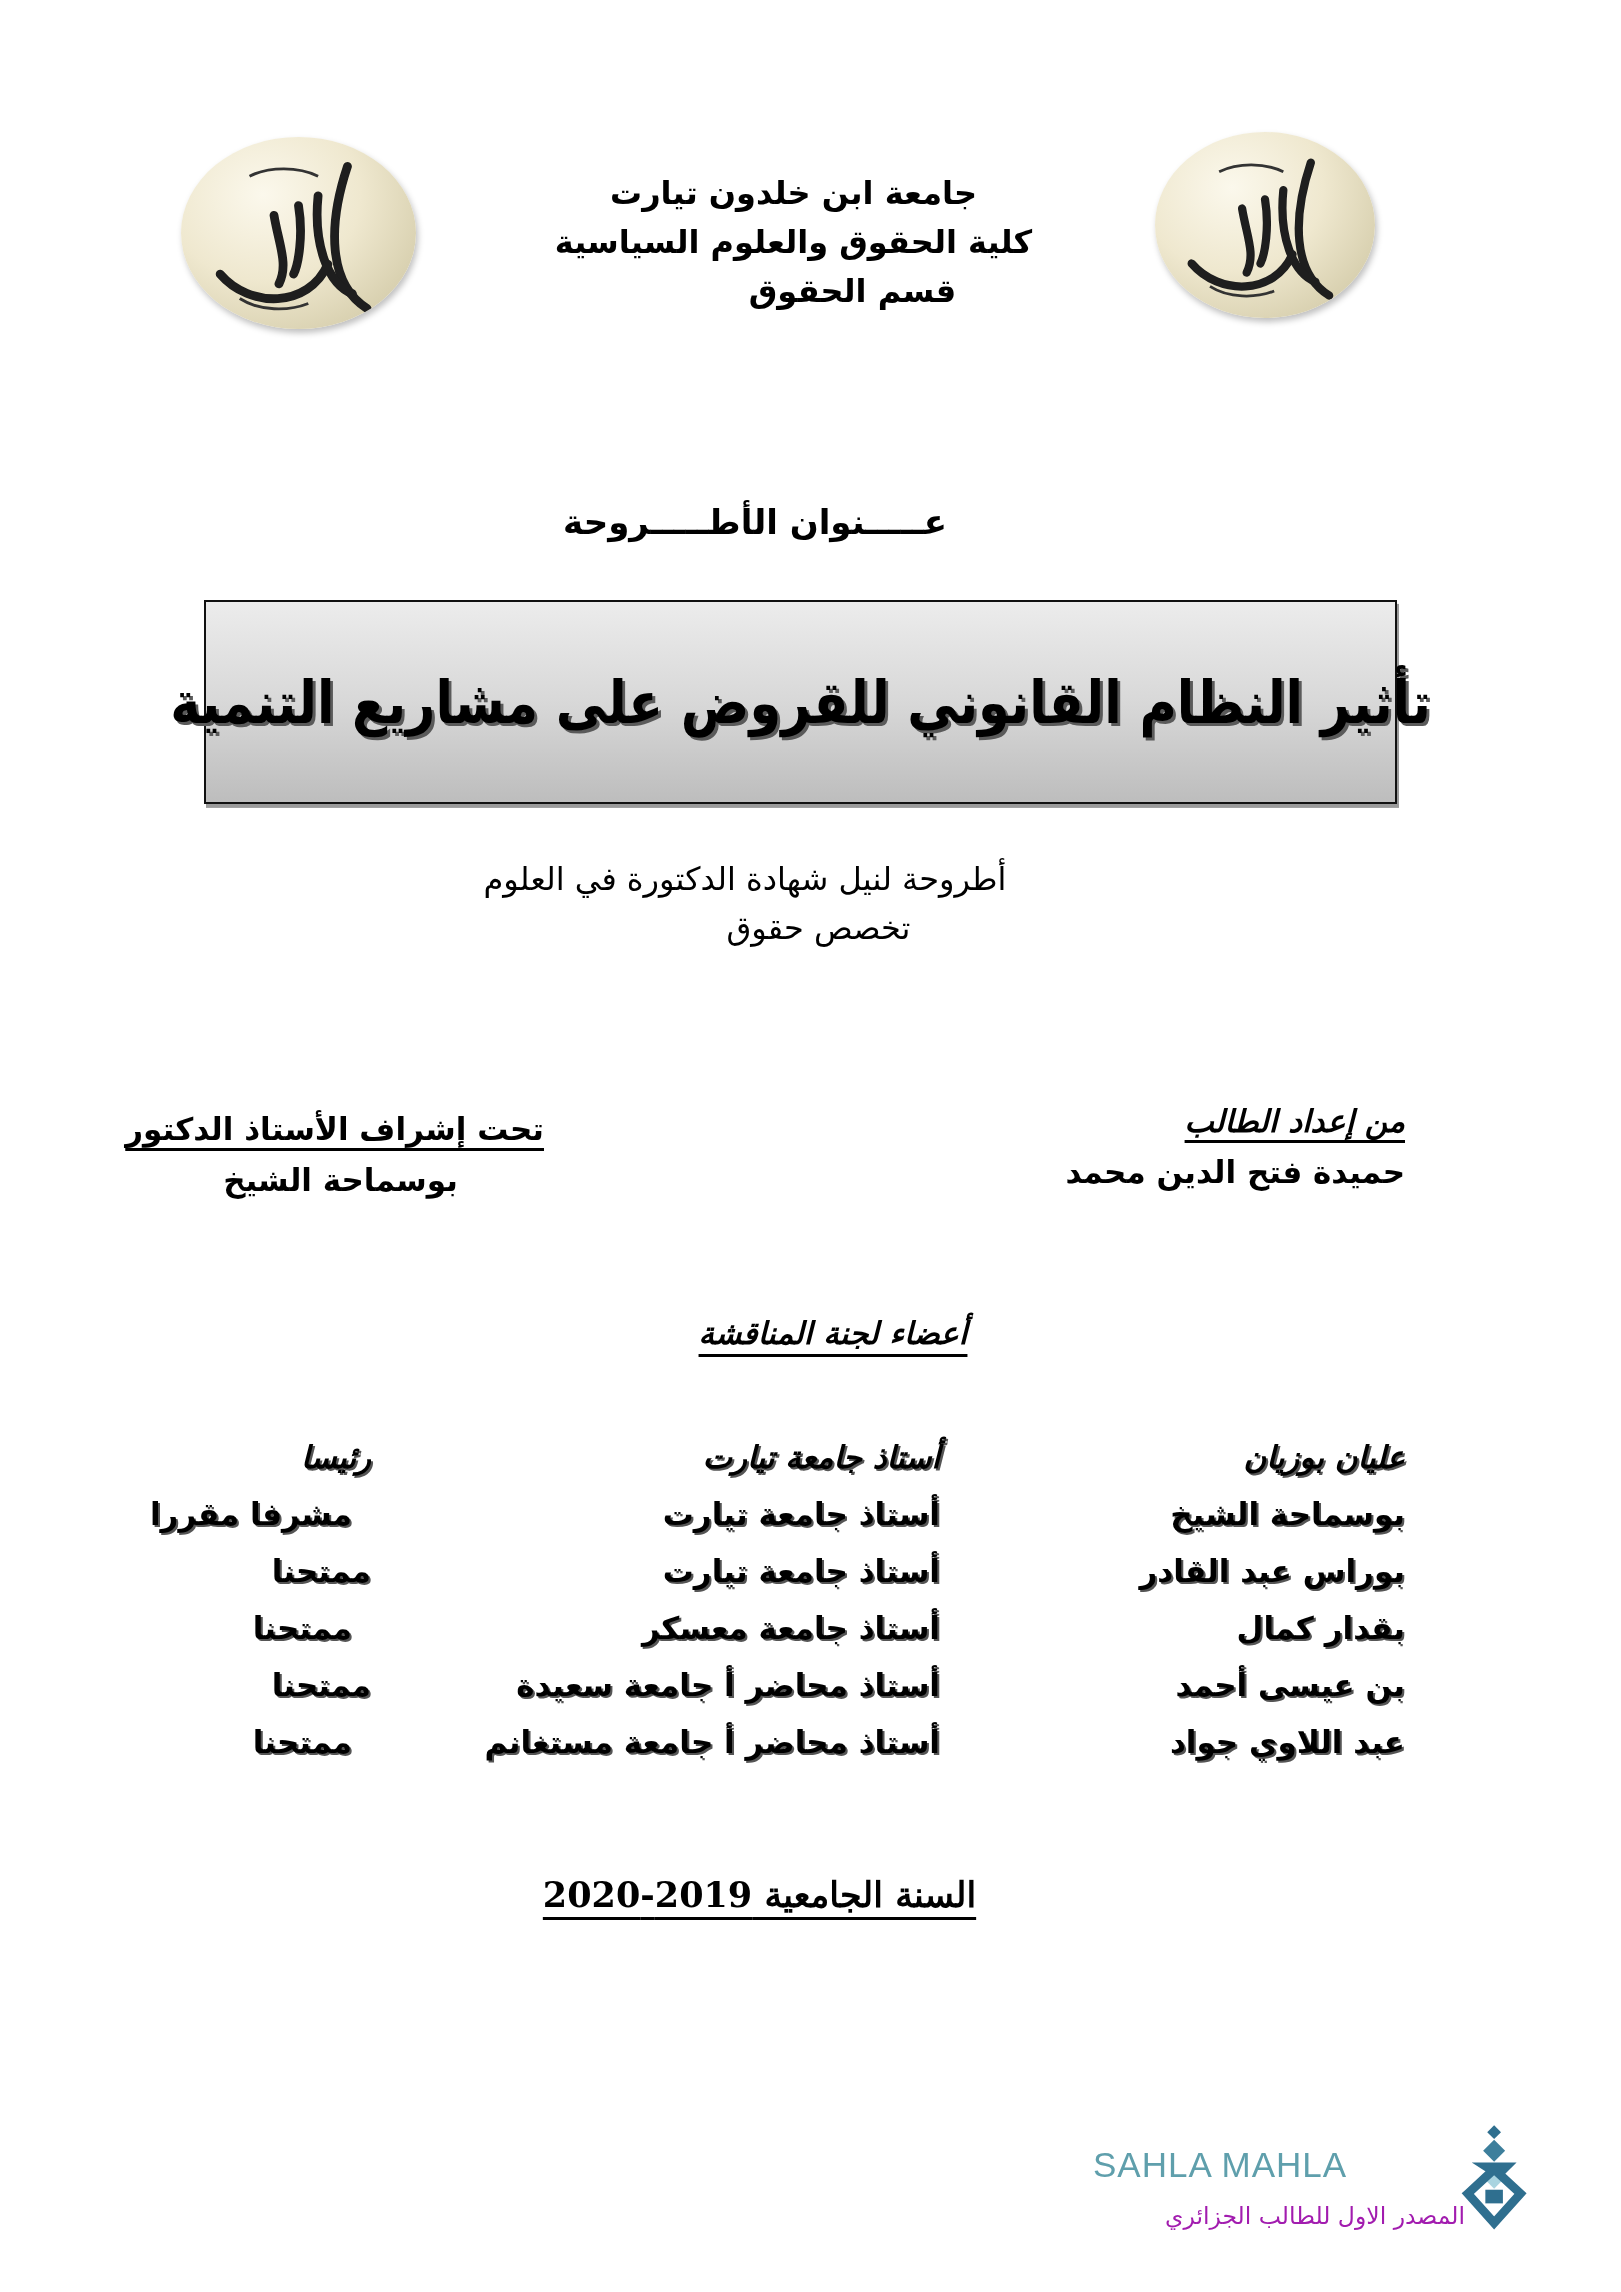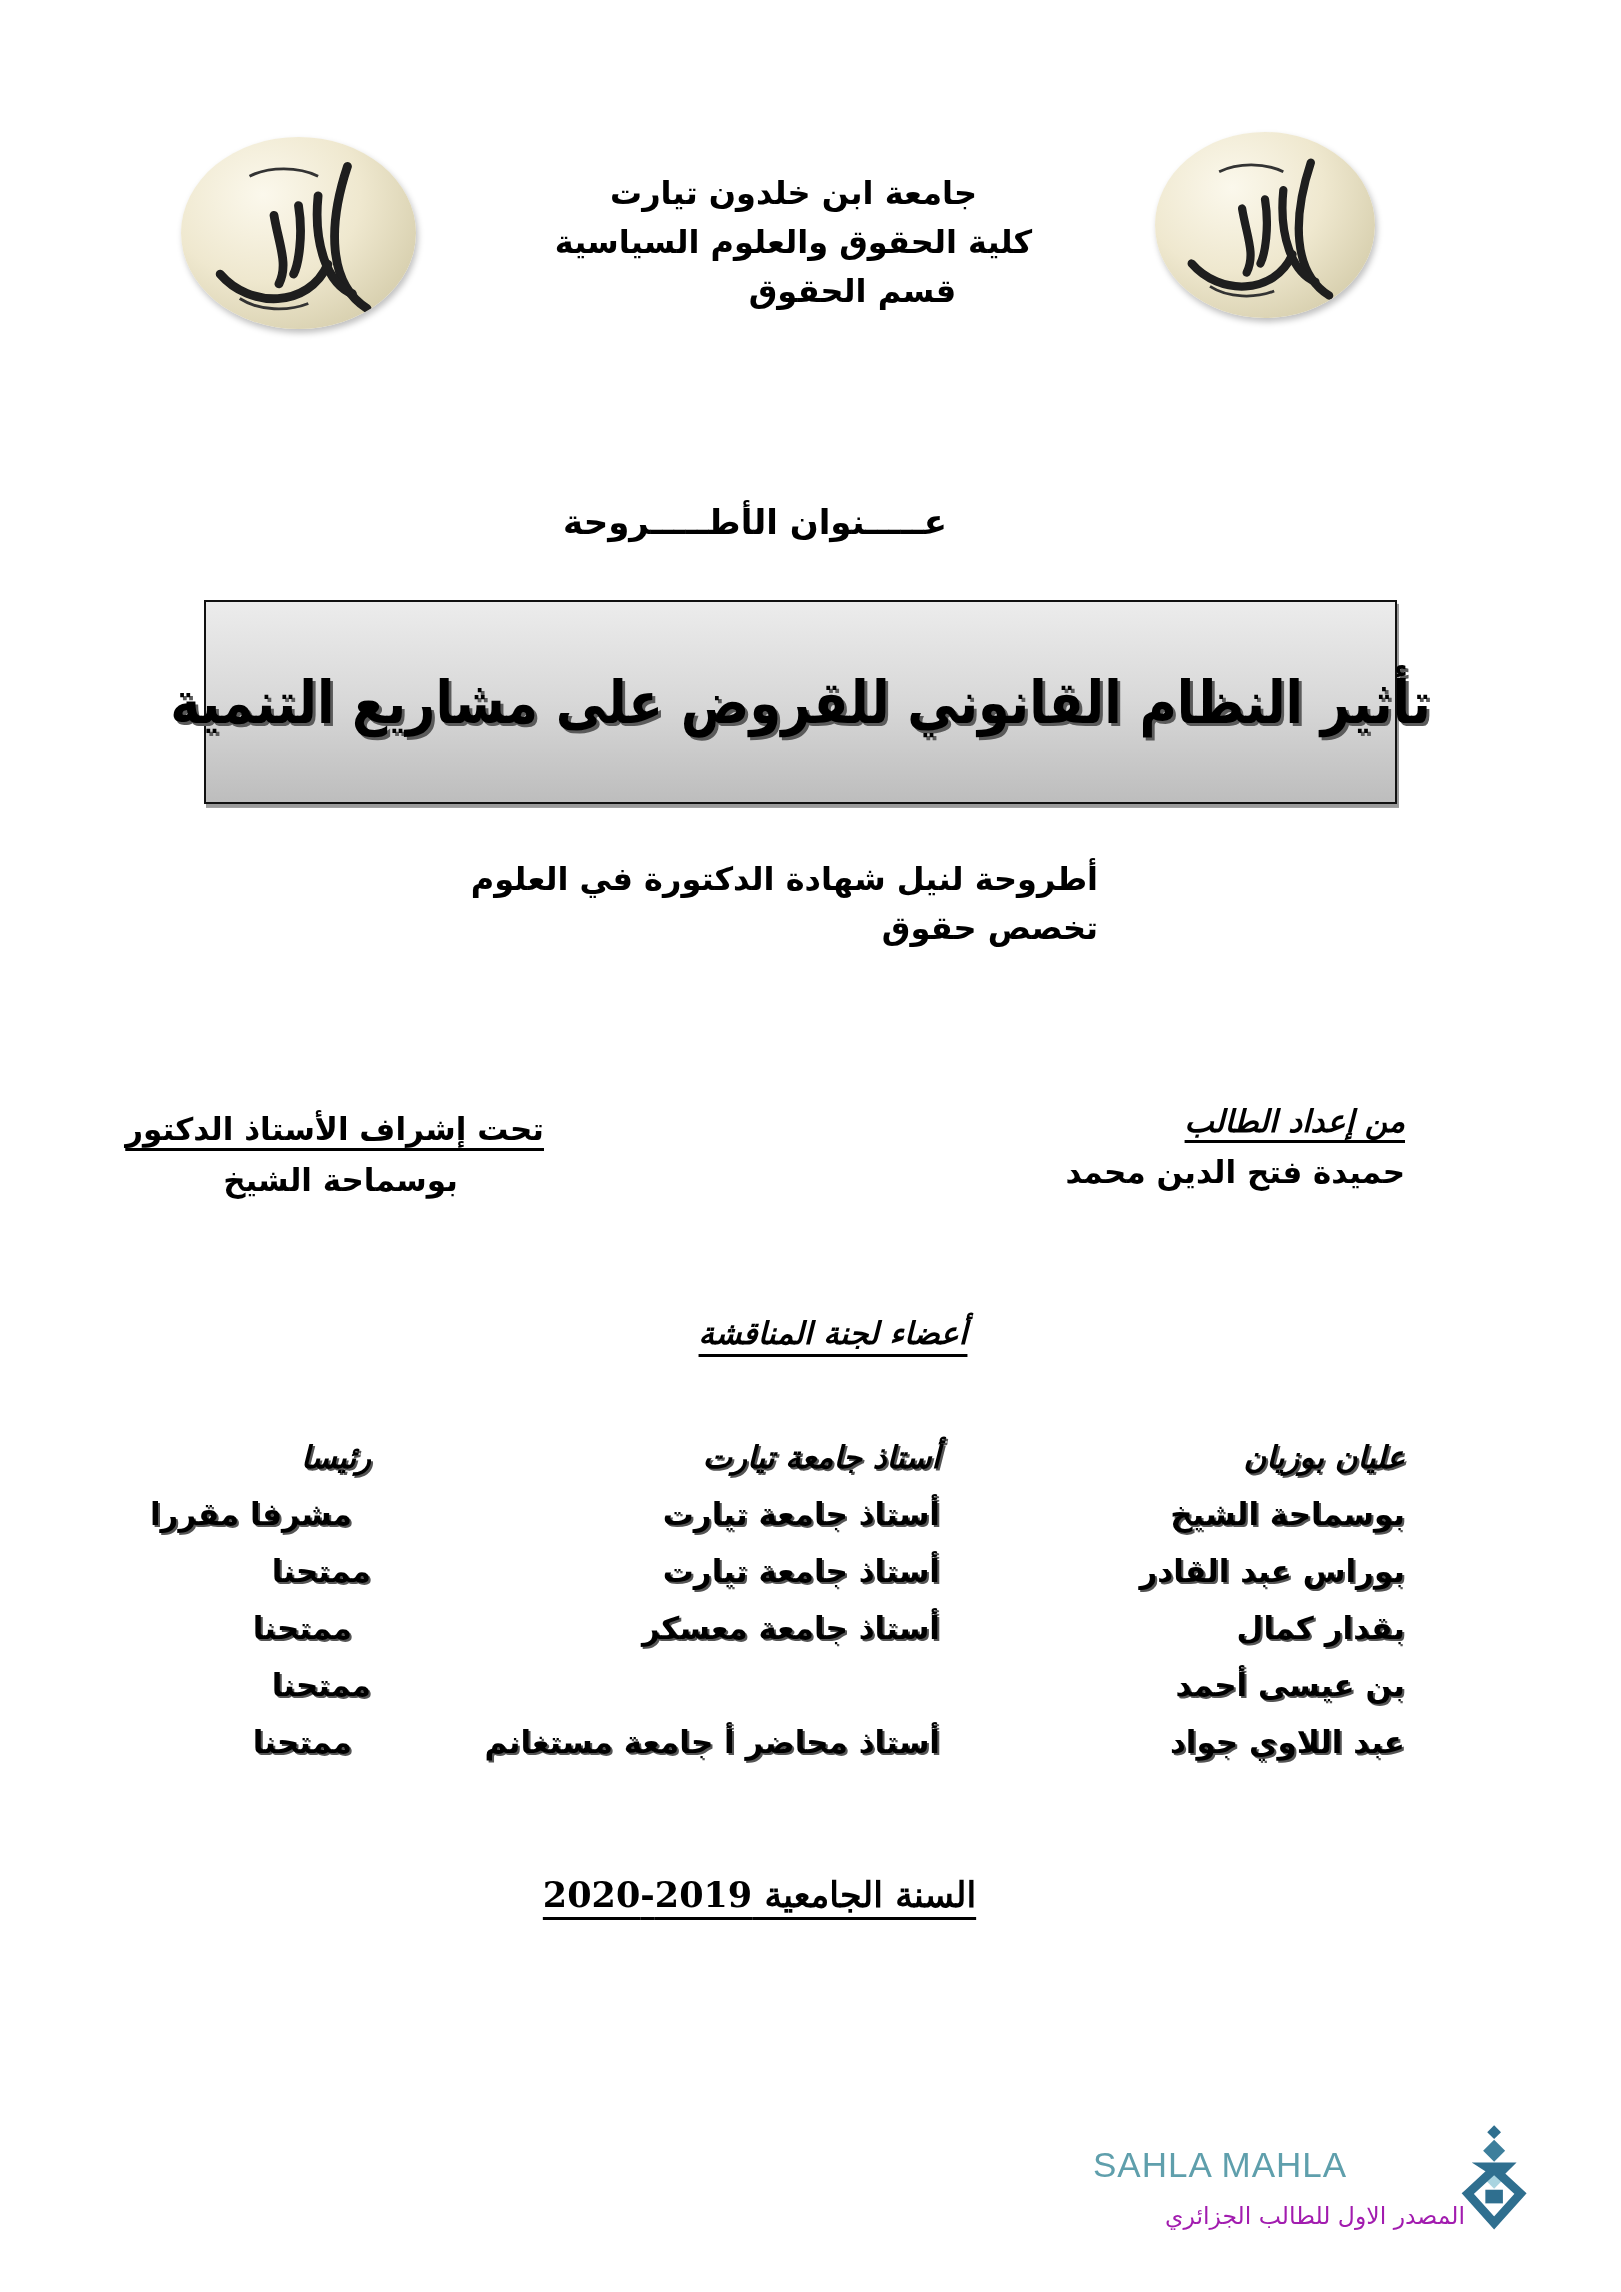--- a/index.html
+++ b/index.html
@@ -64,21 +64,22 @@
     .title-text {
       font-size: 51px; font-weight: bold;
       text-shadow: 2.9px 2.9px 0 #5a5a5a;
       white-space: nowrap;
       transform: scaleY(1.15);
     }
 
     .degree {
       position: absolute;
       left: 392px; top: 855px; width: 706px;
-      font-size: 32px; font-weight: bold; line-height: 49px;
+      text-align: center;
+      font-size: 32px; font-weight: normal; line-height: 49px;
     }
 
     
     .student {
       position: absolute;
       right: 216px; top: 1096px;
       text-align: right;
       font-size: 31px; font-weight: bold; line-height: 51px;
     }
     .student .label { font-style: italic; text-decoration: underline; text-underline-offset: 7.8px; text-decoration-thickness: 2.9px; }
@@ -225,20 +226,21 @@
     <span class="c-aff">أستاذ جامعة تيارت</span>
     <span class="c-role">ممتحنا</span>
   </div>
   <div class="c-row r4">
     <span class="c-name">بقدار كمال</span>
     <span class="c-aff">أستاذ جامعة معسكر</span>
     <span class="c-role">ممتحنا</span>
   </div>
   <div class="c-row r5">
     <span class="c-name">بن عيسى أحمد</span>
+    <span class="c-aff">أستاذ محاضر أ جامعة سعيدة</span>
     <span class="c-role">ممتحنا</span>
   </div>
   <div class="c-row r6">
     <span class="c-name">عبد اللاوي جواد</span>
     <span class="c-aff">أستاذ محاضر  أ جامعة مستغانم</span>
     <span class="c-role">ممتحنا</span>
   </div>
 </div>
 
 <div class="year">السنة الجامعية 2019-2020</div>

